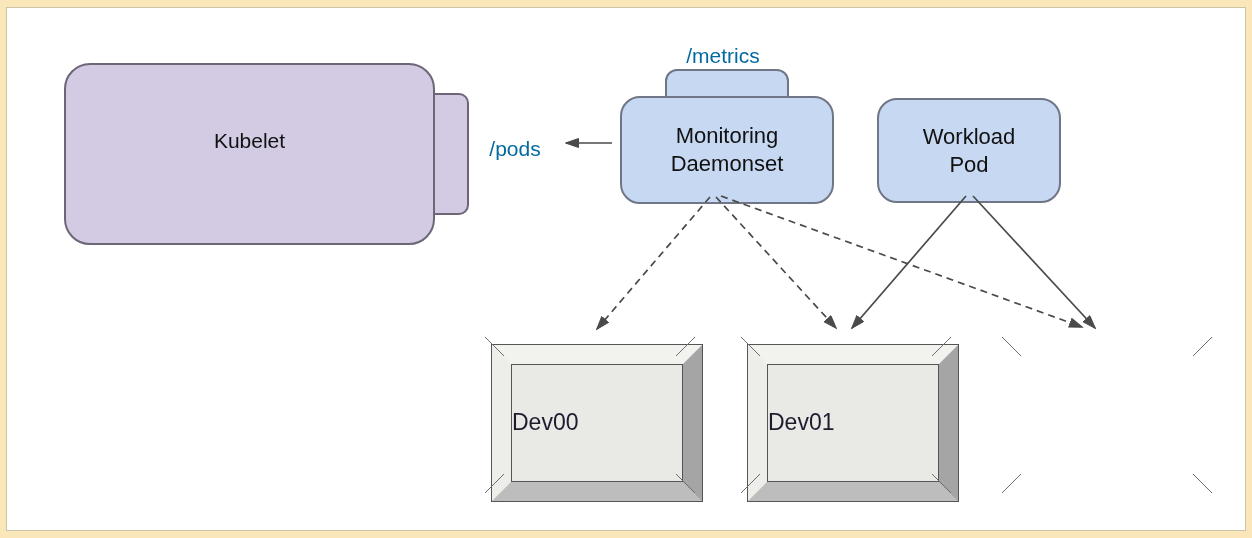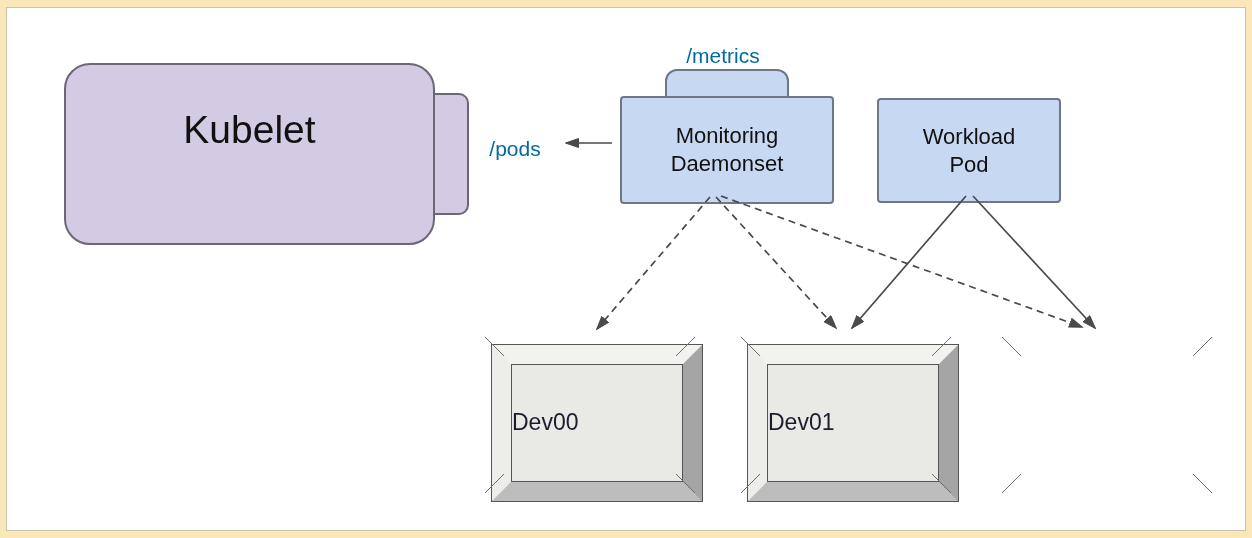--- a/index.html
+++ b/index.html
@@ -17,29 +17,29 @@
     color:#111;white-space:pre-line;text-align:center;line-height:1.27;
     -webkit-user-select:none;user-select:none;
   }
   
   .kubelet-box{
     position:absolute;left:57px;top:55px;width:371px;height:182px;
     background:#d3cbe4;border:2px solid #6c6677;border-radius:26px;
     display:flex;justify-content:center;align-items:flex-start;
     padding-top:40px;box-sizing:border-box;z-index:2;
   }
-  .kubelet-box .node-label{font-size:39px;}
+  .kubelet-box .node-label{font-size:21px;margin-top:23px;}
   .kubelet-tab{
     position:absolute;left:398px;top:85px;width:64px;height:122px;
     background:#d3cbe4;border:2px solid #6c6677;border-radius:10px;
     box-sizing:border-box;z-index:1;
   }
   
   .pod-box{
-    position:absolute;background:#c7d8f2;border:2px solid #6f7685;border-radius:4px;
+    position:absolute;background:#c7d8f2;border:2px solid #6f7685;border-radius:20px;
     display:flex;justify-content:center;align-items:center;box-sizing:border-box;z-index:2;
   }
   .pod-box .node-label{font-size:22px;}
   .monitoring-box{left:613px;top:88px;width:214px;height:108px;}
   .workload-box{left:870px;top:90px;width:184px;height:105px;}
   .monitoring-tab{
     position:absolute;left:658px;top:61px;width:124px;height:46px;
     background:#c7d8f2;border:2px solid #6f7685;border-radius:12px;
     box-sizing:border-box;z-index:1;
   }

